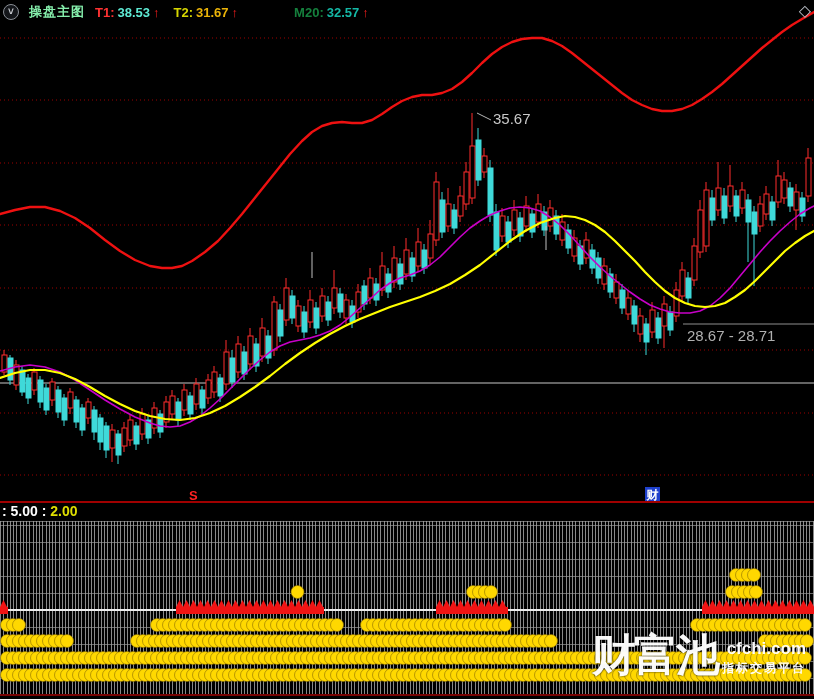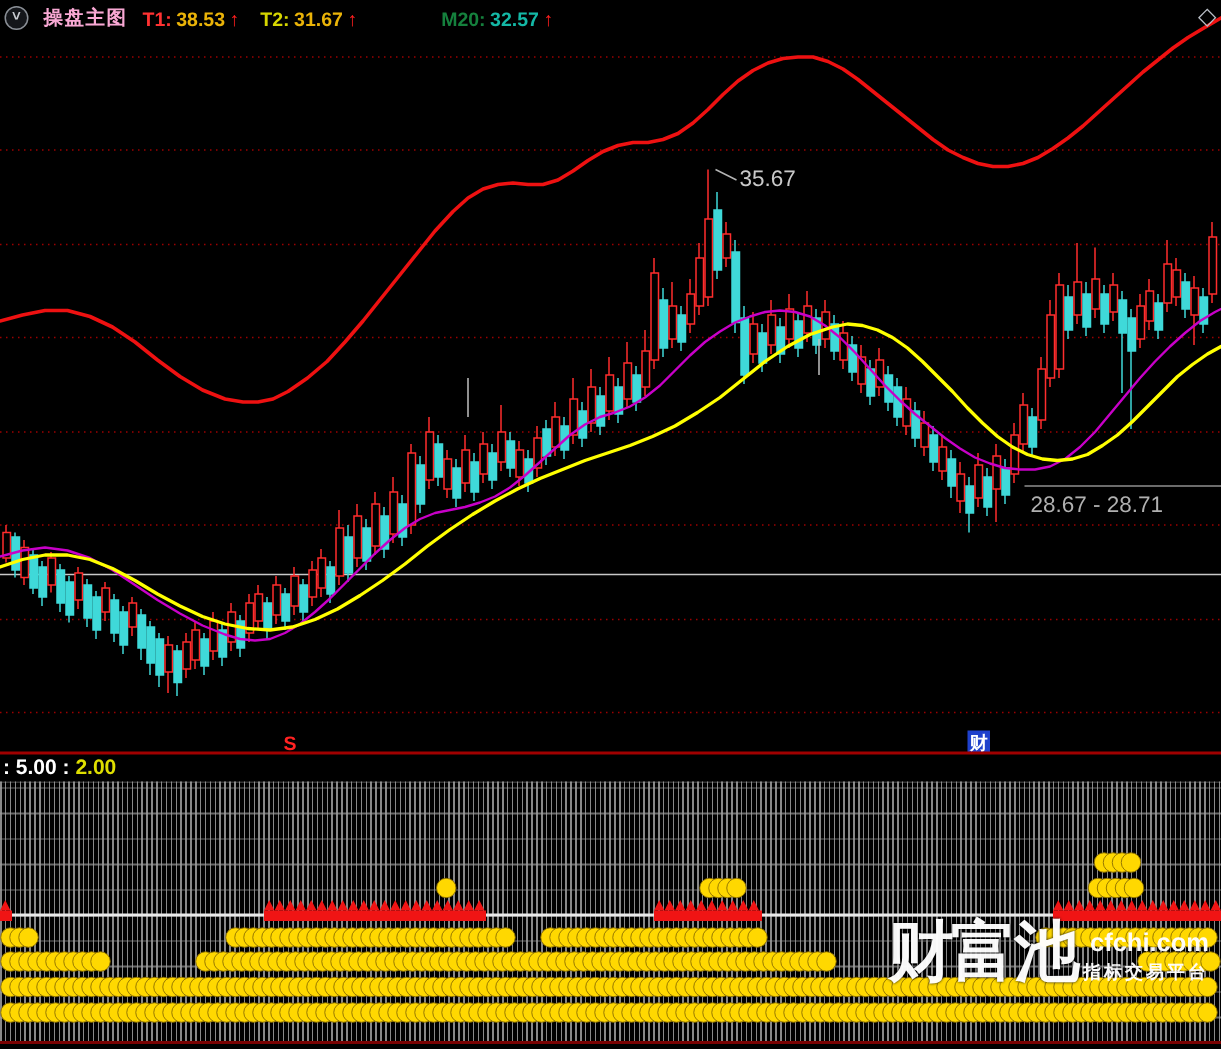--- a/index.html
+++ b/index.html
@@ -3,55 +3,55 @@
 <meta charset="utf-8">
 <style>
   html,body{margin:0;padding:0;background:#000;}
   #screen{position:relative;width:814px;height:699px;background:#000;overflow:hidden;
           font-family:"Liberation Sans","DejaVu Sans",sans-serif;}
   
   #header{position:absolute;top:0;left:0;width:100%;height:24px;display:flex;align-items:center;
           gap:10px;padding-left:3px;font-size:13px;font-weight:bold;z-index:30;}
   #collapse-icon{width:14px;height:14px;border-radius:50%;border:1px solid #8a8f96;color:#c9ccd1;
           display:flex;align-items:center;justify-content:center;font-size:10px;line-height:1;background:#14161a;}
-  #title{color:#f9a8d4;letter-spacing:1px;}
+  #title{color:#86efac;letter-spacing:1px;}
   .fld{display:flex;gap:3px;align-items:baseline;justify-content:flex-end;}
   #diamond-icon{position:absolute;top:1px;right:3px;color:#b9bec6;font-size:16px;z-index:31;}
   
   #main-chart{position:absolute;top:0;left:0;}
   #separator{position:absolute;top:501px;left:0;width:100%;height:2px;background:#a00000;z-index:5;}
   #panel-label{position:absolute;top:503px;left:2px;font-size:14px;font-weight:bold;z-index:6;white-space:pre;text-decoration:underline;}
   #panel{position:absolute;top:521px;left:0;width:814px;height:174px;background:#000;
      background-image:
        repeating-linear-gradient(to right, rgba(160,160,160,.85) 0 1px, transparent 1px 3.25px),
        repeating-linear-gradient(to bottom, rgba(140,140,140,.75) 0 1px, transparent 1px 17px);
      background-position:0 0,0 4px;}
   #panel-bright-line{position:absolute;top:88px;left:0;width:100%;height:2px;background:#eaeaea;}
   #panel svg{position:absolute;top:0;left:0;}
   #bottom-line{position:absolute;top:694px;left:0;width:100%;height:2px;background:#7a0202;}
   
-  #watermark{position:absolute;top:612px;left:592px;z-index:20;color:#fff;display:flex;opacity:.97;}
+  #watermark{position:absolute;top:632px;left:592px;z-index:20;color:#fff;display:flex;opacity:.97;}
   #wm-brand{font-size:44px;font-weight:bold;line-height:46px;letter-spacing:-2px;
             text-shadow:0 0 2px #000;}
   #wm-right{margin-left:4px;margin-top:8px;text-align:right;}
   #wm-domain{font-size:17px;font-weight:bold;line-height:17px;}
   #wm-tagline{font-size:12px;font-weight:bold;letter-spacing:2px;margin-top:3px;}
 </style>
 </head>
 <body>
 
 <div id="screen">
 
   <div id="header">
     <span id="collapse-icon">˅</span>
     <span id="title">操盘主图</span>
     <span id="header-fields" style="display: flex; gap: 14px;">
         <span class="fld">
           <span style="color: rgb(255, 50, 50);">T1:</span>
-          <span style="color: #eab308;">38.53</span>
+          <span style="color: #5eead4;">38.53</span>
           <span style="color: rgb(255, 30, 30);">↑</span>
         </span>
         <span class="fld">
           <span style="color: rgb(214, 214, 0);">T2:</span>
           <span style="color: #eab308;">31.67</span>
           <span style="color: rgb(255, 30, 30);">↑</span>
         </span>
         <span class="fld">
           <span style="color: #15803d; margin-left: 42px;">M20:</span>
           <span style="color: #14b8a6;">32.57</span>

